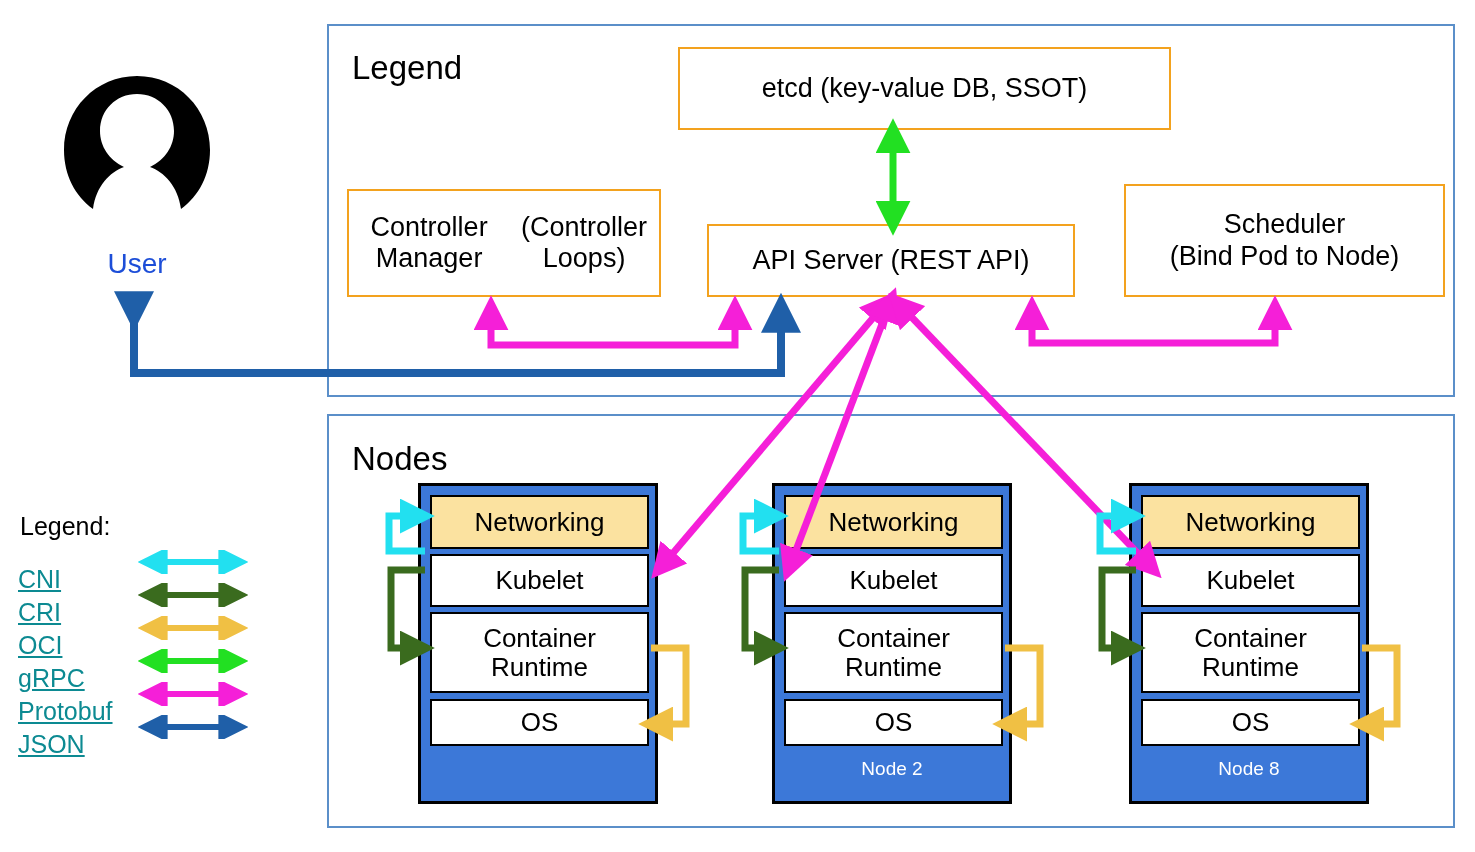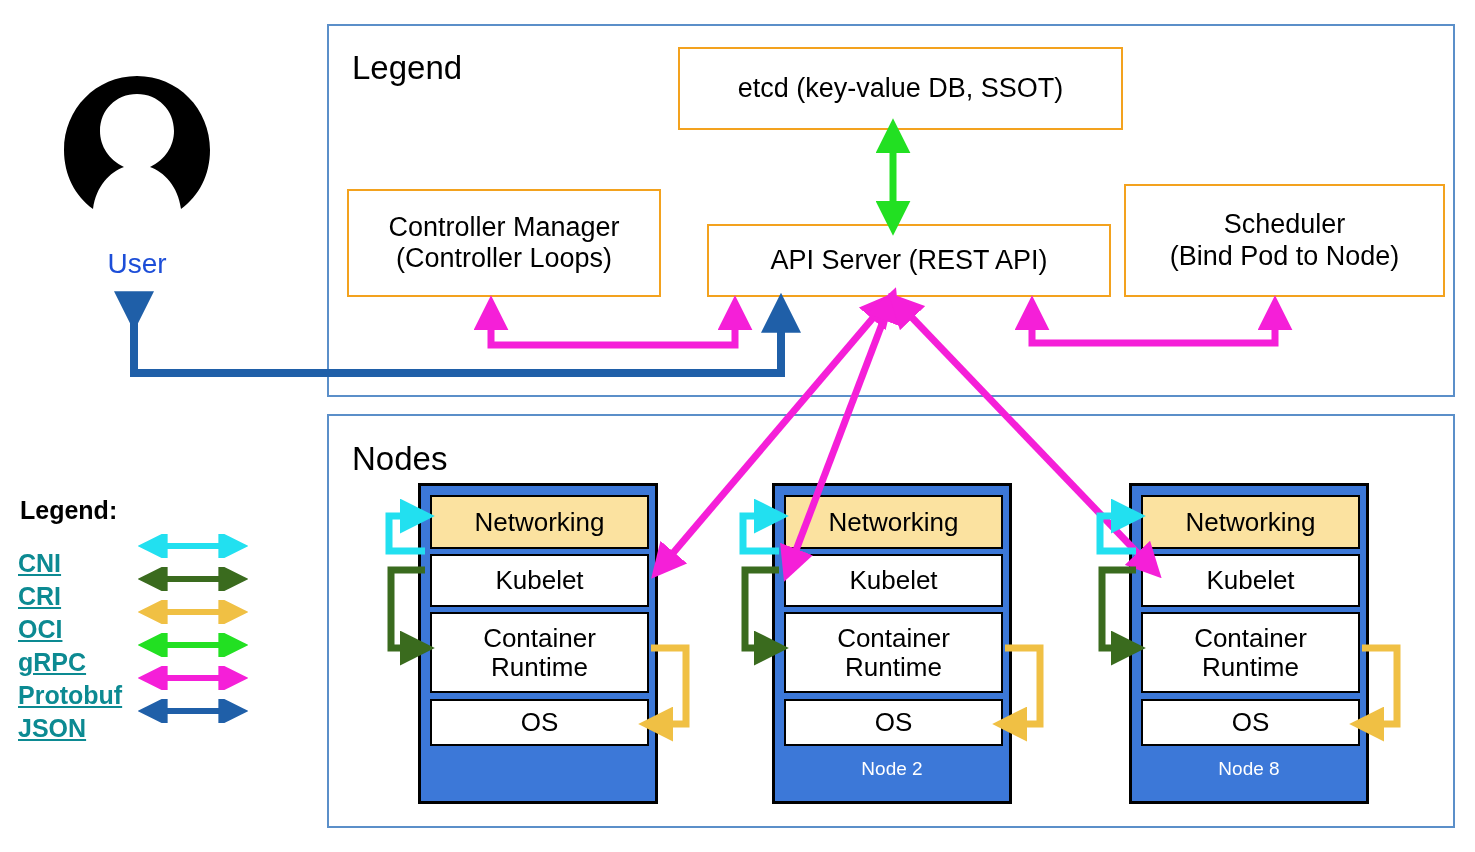--- a/index.html
+++ b/index.html
@@ -19,21 +19,21 @@
   .node-inner{position:absolute;border:2px solid #000;box-sizing:border-box;
        display:flex;align-items:center;justify-content:center;text-align:center;
        font-size:26px;color:#000;line-height:1.1;background:#fff;}
   .node-inner.net{background:#FBE2A0;}
   .node-label{position:absolute;left:0;right:0;text-align:center;color:#fff;font-size:19px;}
 
   #user-icon{position:absolute;left:62px;top:74px;width:150px;height:152px;z-index:20;}
   #user-label{position:absolute;left:62px;top:248px;width:150px;text-align:center;
       font-size:28px;color:#1d4ed8;z-index:20;}
 
-  #legend{position:absolute;left:18px;top:496px;z-index:20;font-weight:bold;}
+  #legend{position:absolute;left:18px;top:512px;z-index:20;}
   #legend-title{font-size:25px;color:#000;margin:0 0 4px 2px;}
   .lg-row{display:flex;align-items:center;height:33px;}
   .lg-label{width:120px;font-size:25px;color:#0C8A92;text-decoration:underline;
             text-underline-offset:2px;line-height:1;margin-top:36px;}
   .lg-arrow{width:110px;height:24px;}
 </style>
 </head>
 <body>
 
 <div id="stage">
@@ -42,30 +42,30 @@
     <path fill="#000" d="M75 2 C34 2 2 35 2 76 C2 101 13 122 31 135
        C34 112 48 98 62 93 C47 86 38 72 38 57 C38 36 54 20 75 20
        C96 20 112 36 112 57 C112 72 103 86 88 93 C102 98 116 112 119 135
        C137 122 148 101 148 76 C148 35 116 2 75 2 Z"></path>
   </svg>
   <div id="user-label">User</div>
 
   <div class="group-box" style="left:327px;top:24px;width:1128px;height:373px;"></div>
   <div class="group-title" style="left:352px;top:49px;">Legend</div>
 
-  <div class="mbox" style="left:678px;top:47px;width:445px;height:83px;">
+  <div class="mbox" style="left:678px;top:47px;width:493px;height:83px;">
     <span>etcd (key-value DB, SSOT)</span>
   </div>
 
-  <div class="mbox" style="left:347px;top:189px;width:314px;height:108px;flex-direction:column;">
+  <div class="mbox" style="left:347px;top:189px;width:314px;height:108px;flex-direction:row;">
     <span>Controller Manager</span>
     <span>(Controller Loops)</span>
   </div>
 
-  <div class="mbox" style="left:707px;top:224px;width:404px;height:73px;">
+  <div class="mbox" style="left:707px;top:224px;width:368px;height:73px;">
     <span>API Server (REST API)</span>
   </div>
 
   <div class="mbox" style="left:1124px;top:184px;width:321px;height:113px;flex-direction:column;">
     <span>Scheduler</span>
     <span>(Bind Pod to Node)</span>
   </div>
 
   <div class="group-box" style="left:327px;top:414px;width:1128px;height:414px;"></div>
   <div class="group-title" style="left:352px;top:440px;">Nodes</div>

